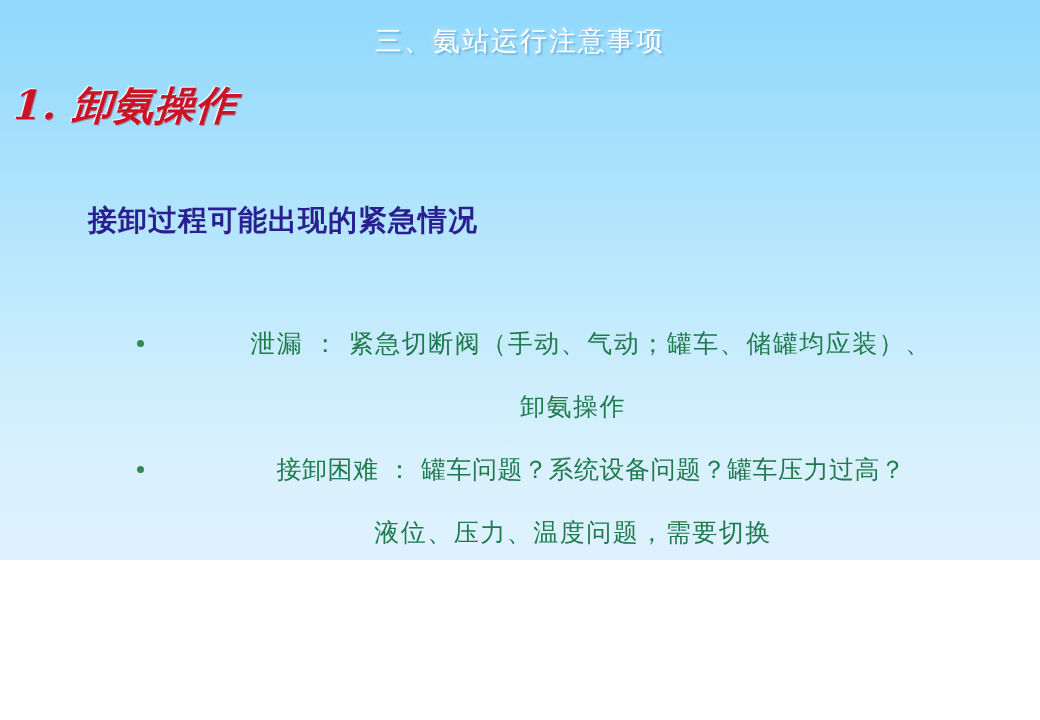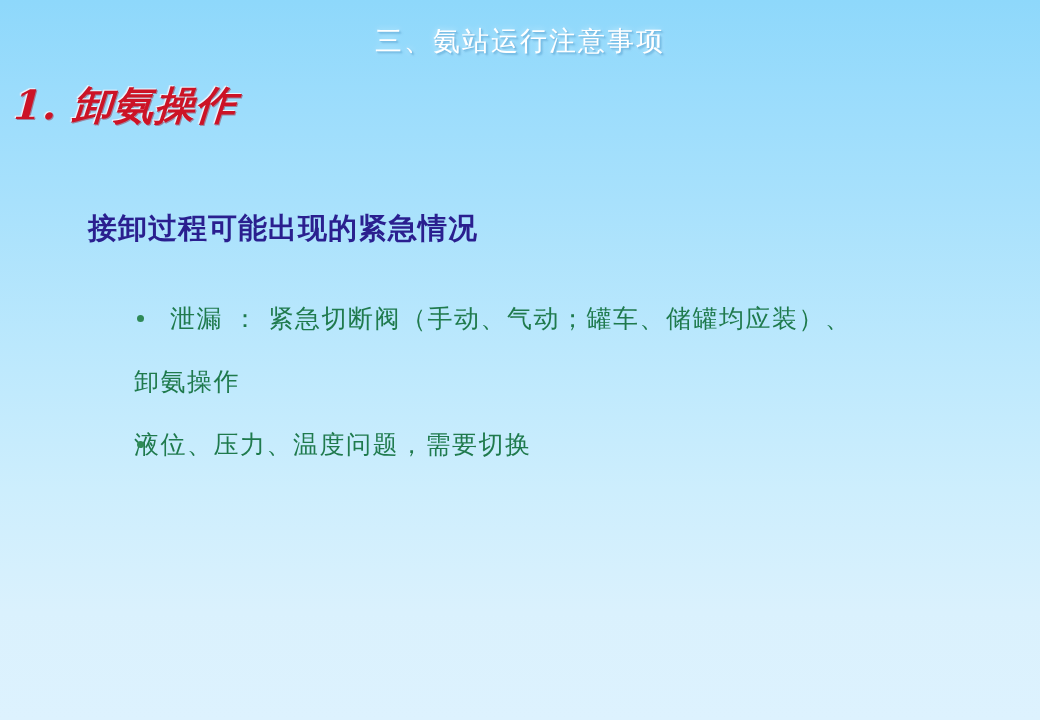--- a/index.html
+++ b/index.html
@@ -10,21 +10,21 @@
   body {
     width: 1040px;
     height: 720px;
     overflow: hidden;
     font-family: "DejaVu Sans", sans-serif;
   }
 
   #slide {
     position: relative;
     width: 1040px;
-    height: 720px;
+    height: 560px;
     background: linear-gradient(to bottom,
                   #8ed8fb 0%,
                   #9adcfc 12%,
                   #a8e1fc 28%,
                   #bbe8fd 48%,
                   #cdeefd 68%,
                   #daf1fd 85%,
                   #ddf2fe 100%);
     box-sizing: border-box;
     text-decoration: underline;
@@ -74,31 +74,31 @@
     position: absolute;
     top: 200px;
     left: 88px;
     font-family: "DejaVu Sans", "Liberation Sans", sans-serif;
     font-size: 29px;
     line-height: 40px;
     font-weight: 700;
     color: #2a1f8f;
     letter-spacing: 1px;
     white-space: nowrap;
-    margin-top: 8px;
   }
 
   
   #body-block {
     position: absolute;
-    top: 287px;
+    top: 312px;
     left: 132px;
     width: 880px;
     font-family: "DejaVu Serif", "Liberation Serif", serif;
     color: #1f7a4d;
+    text-align: center;
   }
 
   .para {
     font-size: 25px;
     line-height: 63px;
     color: #1f7a4d;
     white-space: nowrap;
   }
   .para.bulleted {
     position: relative;
@@ -140,20 +140,21 @@
       <span class="bullet-dot"></span>
       <span class="para-text">泄漏 ： 紧急切断阀（手动、气动；罐车、储罐均应装）、</span>
     </div>
 
     <div class="para cont wide">
       <span class="para-text">卸氨操作</span>
     </div>
 
     <div class="para bulleted">
       <span class="bullet-dot"></span>
+      <span class="para-text"> 接卸困难 ： 罐车问题？系统设备问题？罐车压力过高？</span>
     </div>
 
 
     <div class="para cont wide">
       <span class="para-text">液位、压力、温度问题，需要切换</span>
     </div>
 
   </div>
 </div>
 

